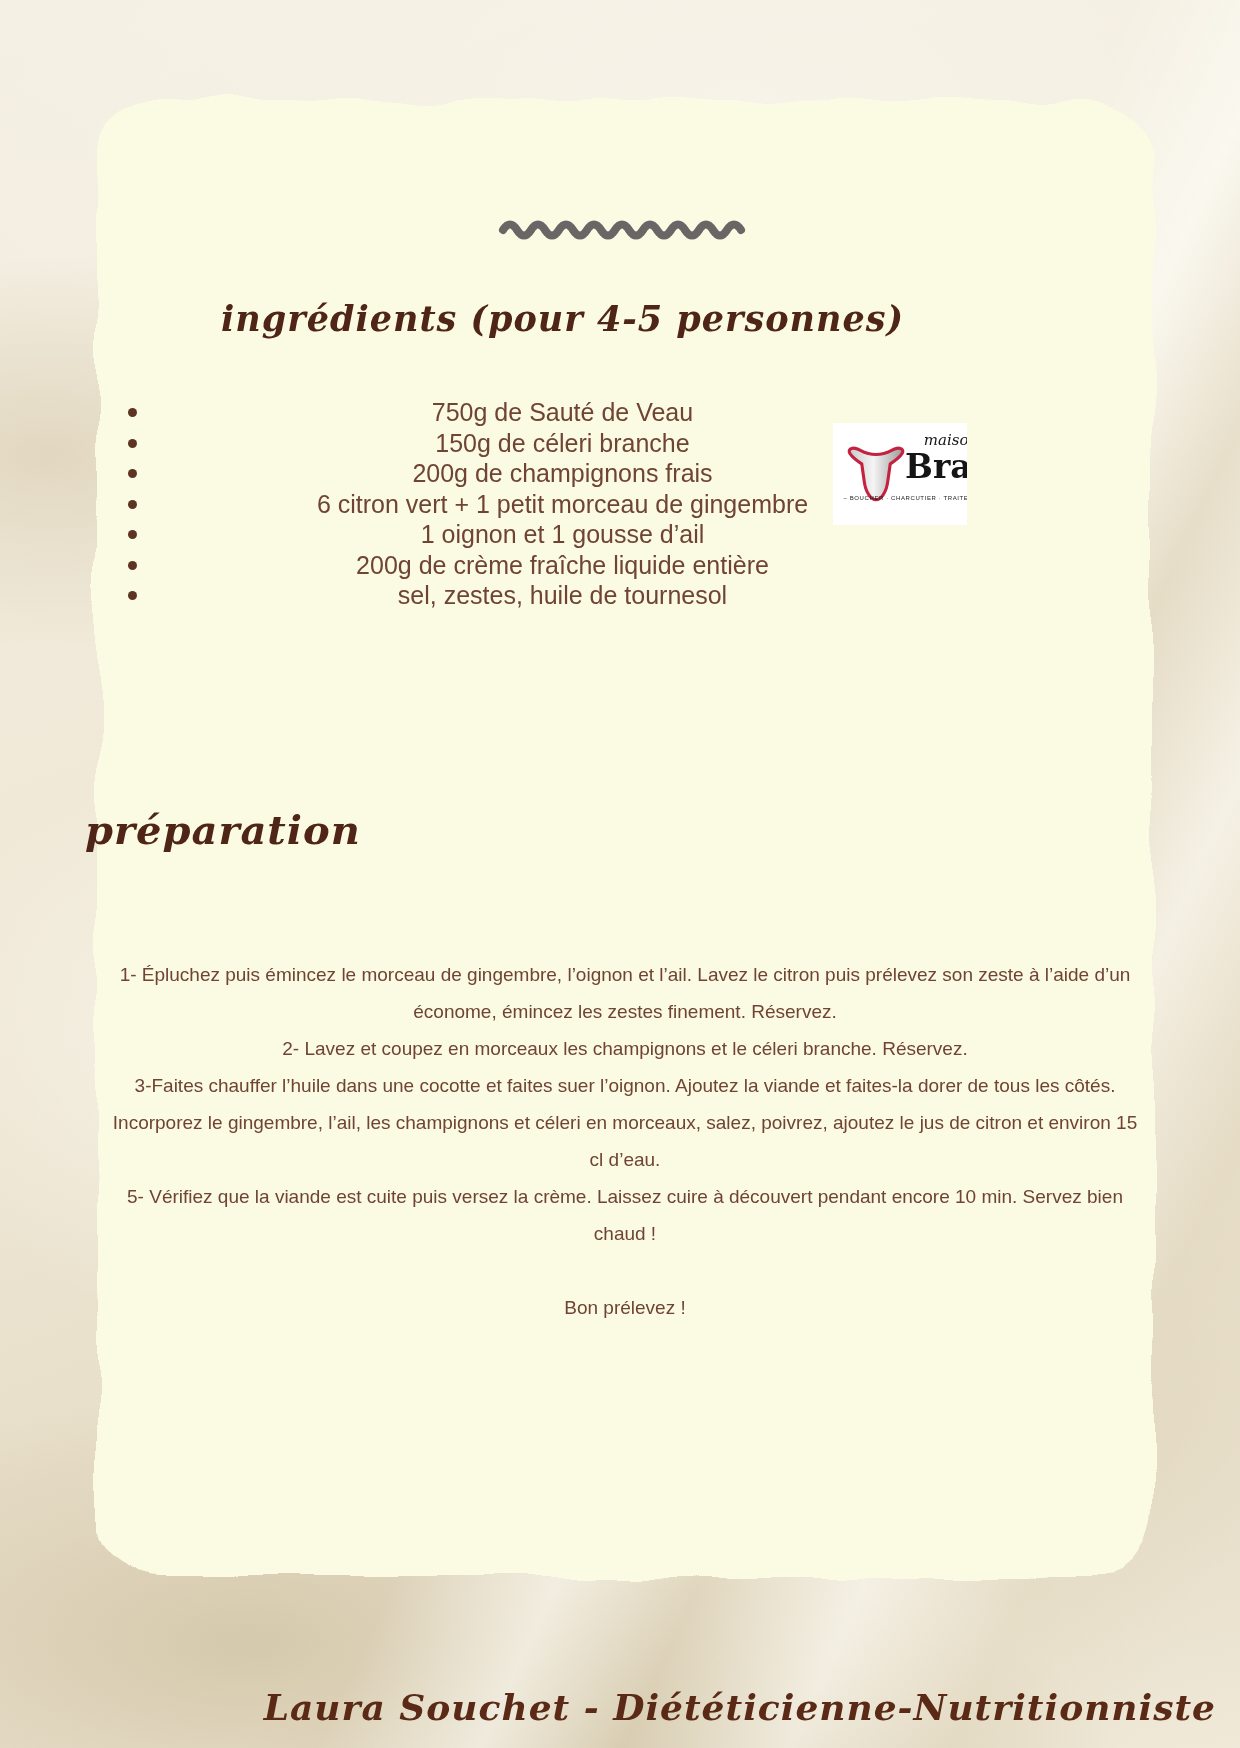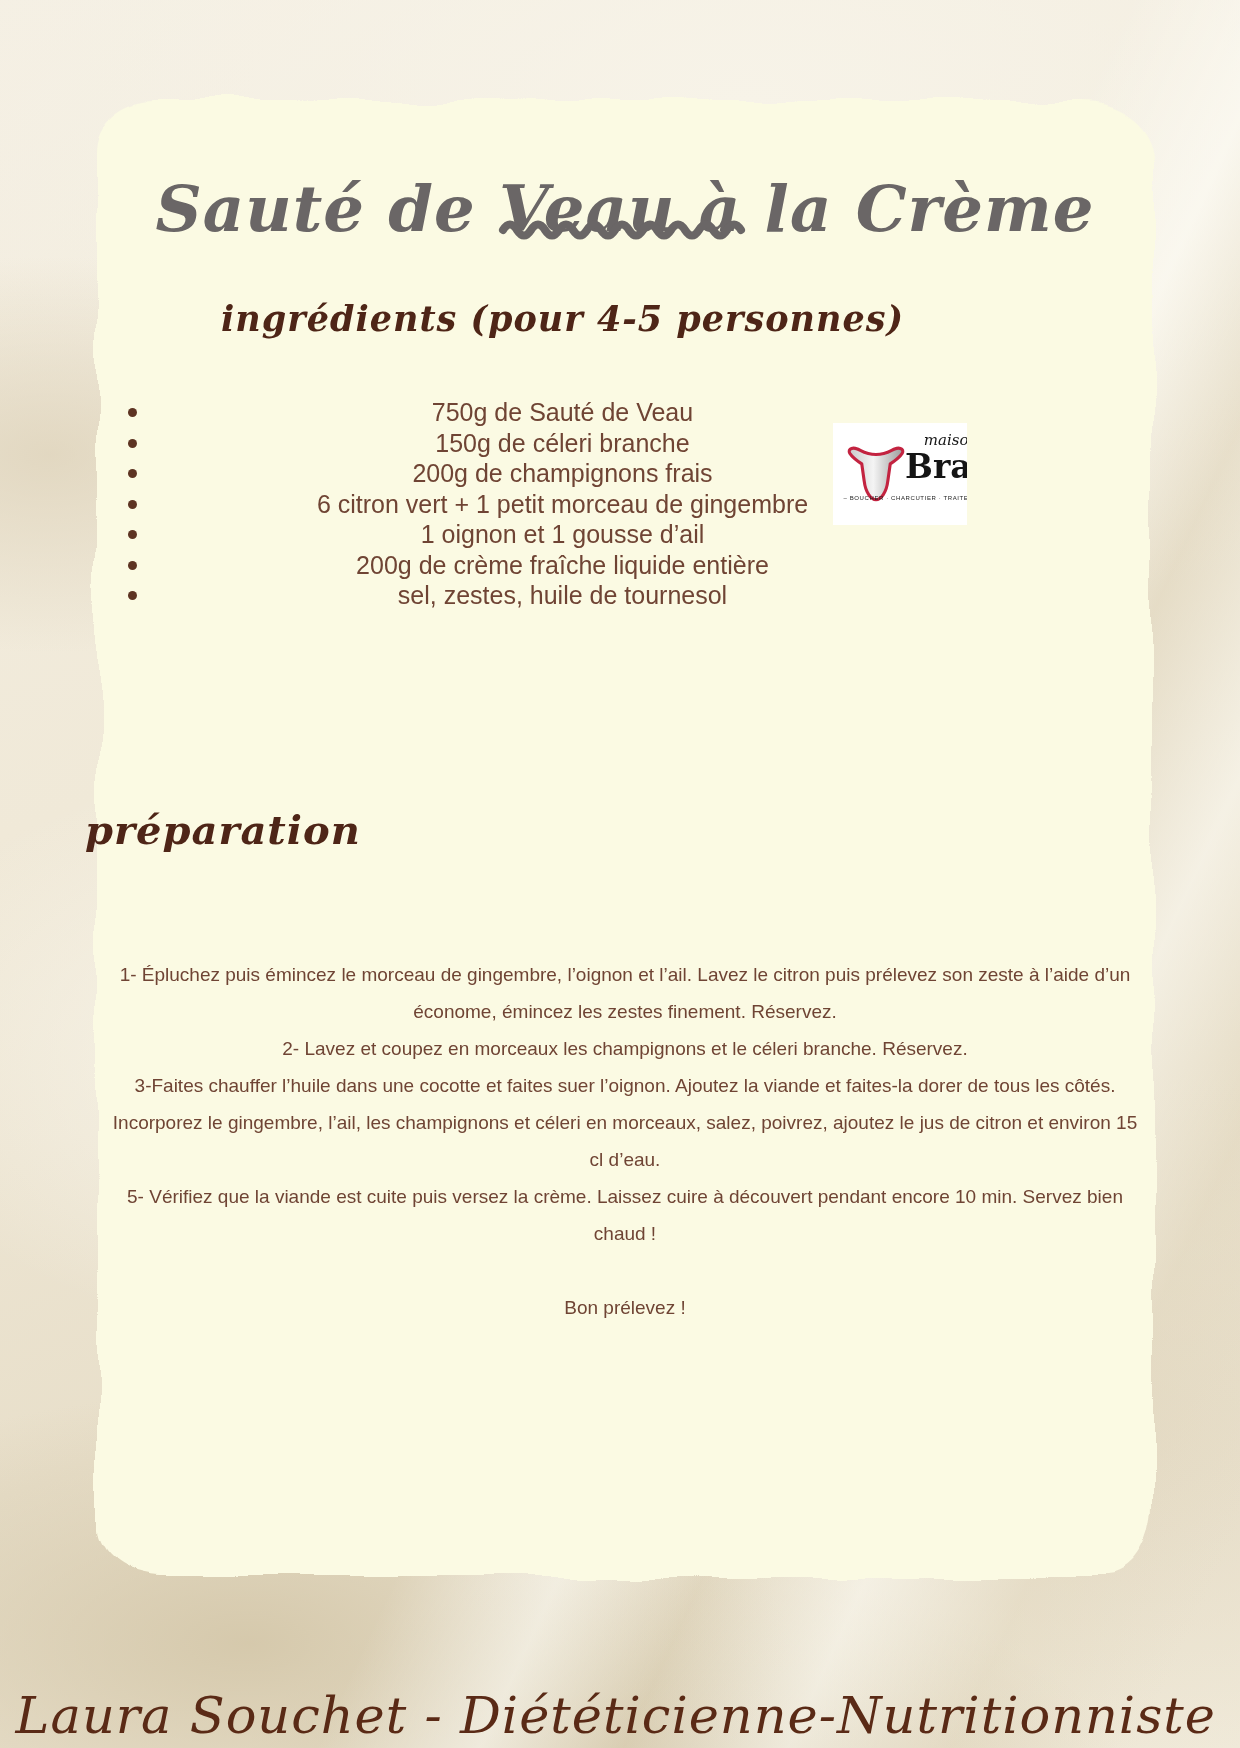--- a/index.html
+++ b/index.html
@@ -87,22 +87,22 @@
   .steps{
     position:absolute;left:25px;top:868px;width:1030px;
     text-align:center;font-size:19px;line-height:37px;color:#6f4434;
   }
   .steps p{margin:0;}
   .closing{margin-top:37px !important;}
 
   .signature{
     position:absolute;right:24px;top:1686px;
     font-family:"DejaVu Serif",cursive;
-    font-style:italic;font-weight:400;
-    font-size:51px;color:#5a2a16;letter-spacing:1px;
+    font-style:italic;font-weight:700;
+    font-size:36px;color:#5a2a16;letter-spacing:1px;
     white-space:nowrap;
   }
 </style>
 </head>
 <body>
 
 <svg width="0" height="0" style="position:absolute" aria-hidden="true">
   <defs>
     <filter id="roughEdge" x="-6%" y="-6%" width="112%" height="112%">
       <feTurbulence type="fractalNoise" baseFrequency="0.011 0.009" numOctaves="2" seed="8" result="noise"></feTurbulence>
@@ -117,21 +117,20 @@
   </defs>
 </svg>
 
 <div class="page">
 
   <div class="card">
     <div class="card-bg"></div>
 
     <div class="card-content">
 
-      <h1 class="title">Sauté de Veau à la Crème</h1>
 
       <div class="squiggle">
         <svg width="256" height="26" viewBox="0 0 256 26">
           <path d="M6 16 q7 -11 14 0 t14 0 t14 0 t14 0 t14 0 t14 0 t14 0 t14 0 t14 0 t14 0 t14 0 t14 0 t14 0 t14 0 t14 0 t14 0 t14 0" fill="none" stroke="#6a6666" stroke-width="8" stroke-linecap="round"></path>
         </svg>
       </div>
 
       <div class="ing-block">
         <div class="section-heading ing-heading">ingrédients (pour 4-5 personnes)</div>
         <ul class="ing-list">

